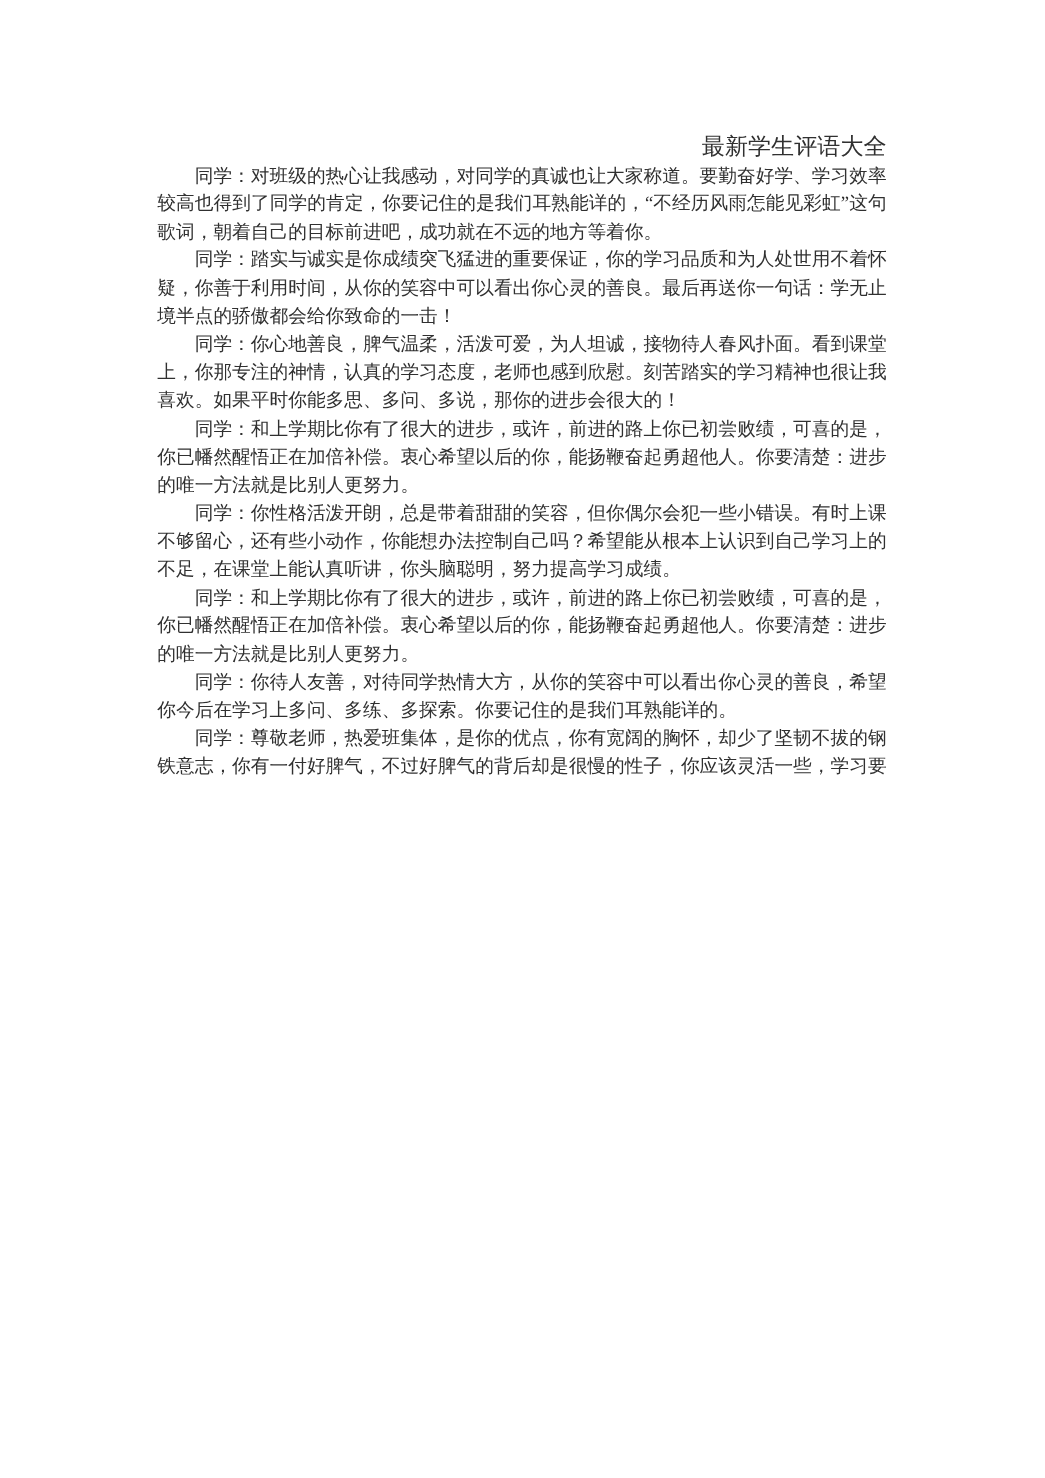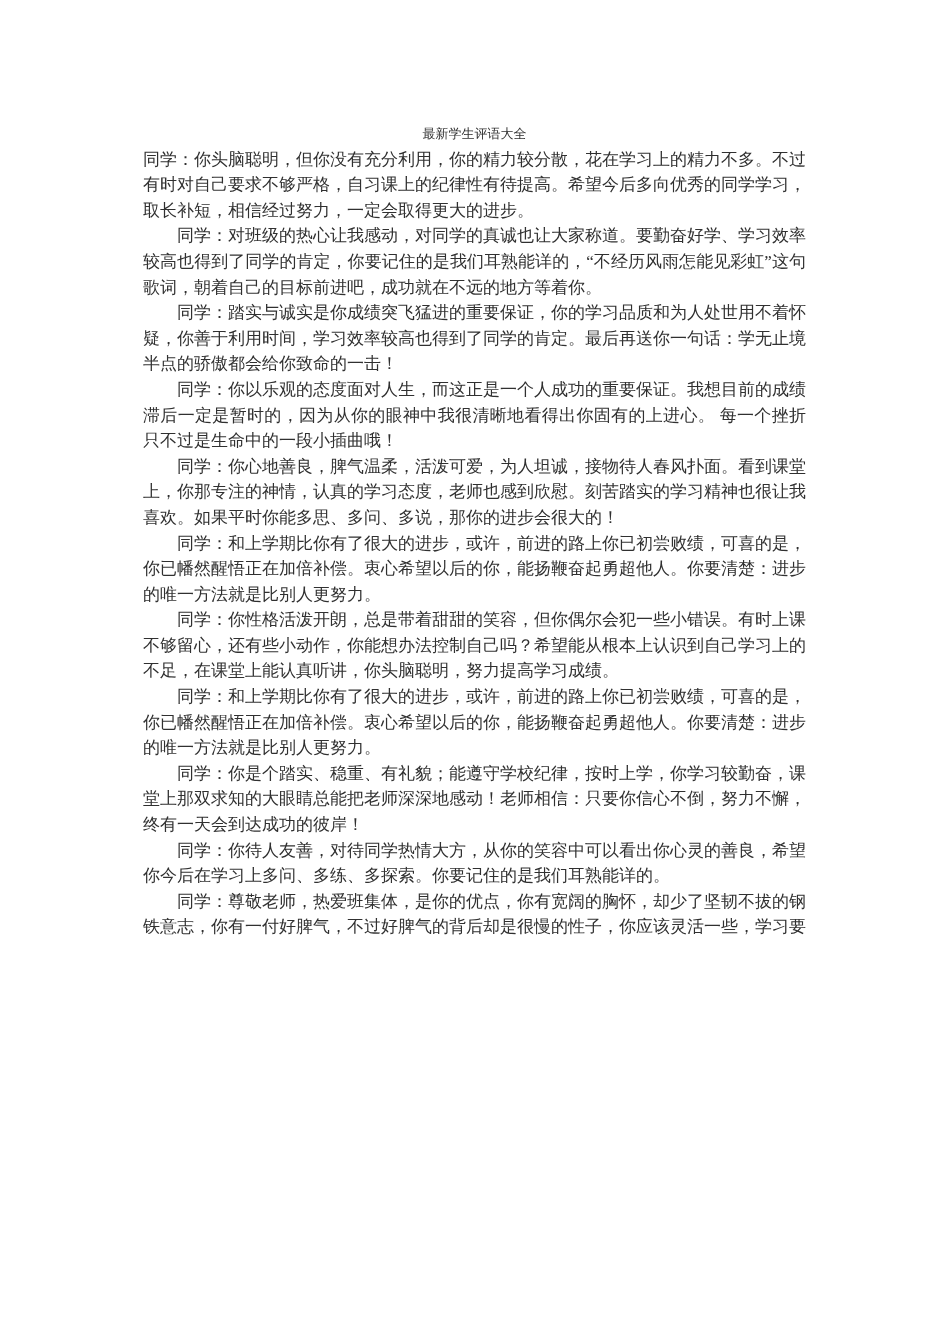--- a/index.html
+++ b/index.html
@@ -19,42 +19,39 @@
     top: 121px;
     left: 143px;
     width: 663px;
     color: #303030;
     font-size: 17px;
     line-height: 25.6px;
     text-align: justify;
   }
   .doc-title {
     font-weight: normal;
-    font-size: 13px;
+    font-size: 21px;
     line-height: 25.6px;
     margin: 0;
-    text-align: center;
+    text-align: right;
   }
   .doc-para {
     margin: 0;
     text-indent: 2em;
   }
   .doc-para.no-indent {
     text-indent: 0;
   }
 </style>
 </head>
 <body>
 
 <div class="doc-page">
   <h1 class="doc-title">最新学生评语大全</h1>
-  <p class="doc-para no-indent">同学：你头脑聪明，但你没有充分利用，你的精力较分散，花在学习上的精力不多。不过有时对自己要求不够严格，自习课上的纪律性有待提高。希望今后多向优秀的同学学习，取长补短，相信经过努力，一定会取得更大的进步。</p>
   <p class="doc-para">同学：对班级的热心让我感动，对同学的真诚也让大家称道。要勤奋好学、学习效率较高也得到了同学的肯定，你要记住的是我们耳熟能详的，“不经历风雨怎能见彩虹”这句歌词，朝着自己的目标前进吧，成功就在不远的地方等着你。</p>
-  <p class="doc-para">同学：踏实与诚实是你成绩突飞猛进的重要保证，你的学习品质和为人处世用不着怀疑，你善于利用时间，学习效率较高也得到了同学的肯定。最后再送你一句话：学无止境半点的骄傲都会给你致命的一击！</p>
-  <p class="doc-para">同学：你以乐观的态度面对人生，而这正是一个人成功的重要保证。我想目前的成绩滞后一定是暂时的，因为从你的眼神中我很清晰地看得出你固有的上进心。 每一个挫折只不过是生命中的一段小插曲哦！</p>
+  <p class="doc-para">同学：踏实与诚实是你成绩突飞猛进的重要保证，你的学习品质和为人处世用不着怀疑，你善于利用时间，从你的笑容中可以看出你心灵的善良。最后再送你一句话：学无止境半点的骄傲都会给你致命的一击！</p>
   <p class="doc-para">同学：你心地善良，脾气温柔，活泼可爱，为人坦诚，接物待人春风扑面。看到课堂上，你那专注的神情，认真的学习态度，老师也感到欣慰。刻苦踏实的学习精神也很让我喜欢。如果平时你能多思、多问、多说，那你的进步会很大的！</p>
   <p class="doc-para">同学：和上学期比你有了很大的进步，或许，前进的路上你已初尝败绩，可喜的是，你已幡然醒悟正在加倍补偿。衷心希望以后的你，能扬鞭奋起勇超他人。你要清楚：进步的唯一方法就是比别人更努力。</p>
   <p class="doc-para">同学：你性格活泼开朗，总是带着甜甜的笑容，但你偶尔会犯一些小错误。有时上课不够留心，还有些小动作，你能想办法控制自己吗？希望能从根本上认识到自己学习上的不足，在课堂上能认真听讲，你头脑聪明，努力提高学习成绩。</p>
   <p class="doc-para">同学：和上学期比你有了很大的进步，或许，前进的路上你已初尝败绩，可喜的是，你已幡然醒悟正在加倍补偿。衷心希望以后的你，能扬鞭奋起勇超他人。你要清楚：进步的唯一方法就是比别人更努力。</p>
-  <p class="doc-para">同学：你是个踏实、稳重、有礼貌；能遵守学校纪律，按时上学，你学习较勤奋，课堂上那双求知的大眼睛总能把老师深深地感动！老师相信：只要你信心不倒，努力不懈，终有一天会到达成功的彼岸！</p>
   <p class="doc-para">同学：你待人友善，对待同学热情大方，从你的笑容中可以看出你心灵的善良，希望你今后在学习上多问、多练、多探索。你要记住的是我们耳熟能详的。</p>
   <p class="doc-para">同学：尊敬老师，热爱班集体，是你的优点，你有宽阔的胸怀，却少了坚韧不拔的钢铁意志，你有一付好脾气，不过好脾气的背后却是很慢的性子，你应该灵活一些，学习要</p>
 </div>
 
 </body></html>

